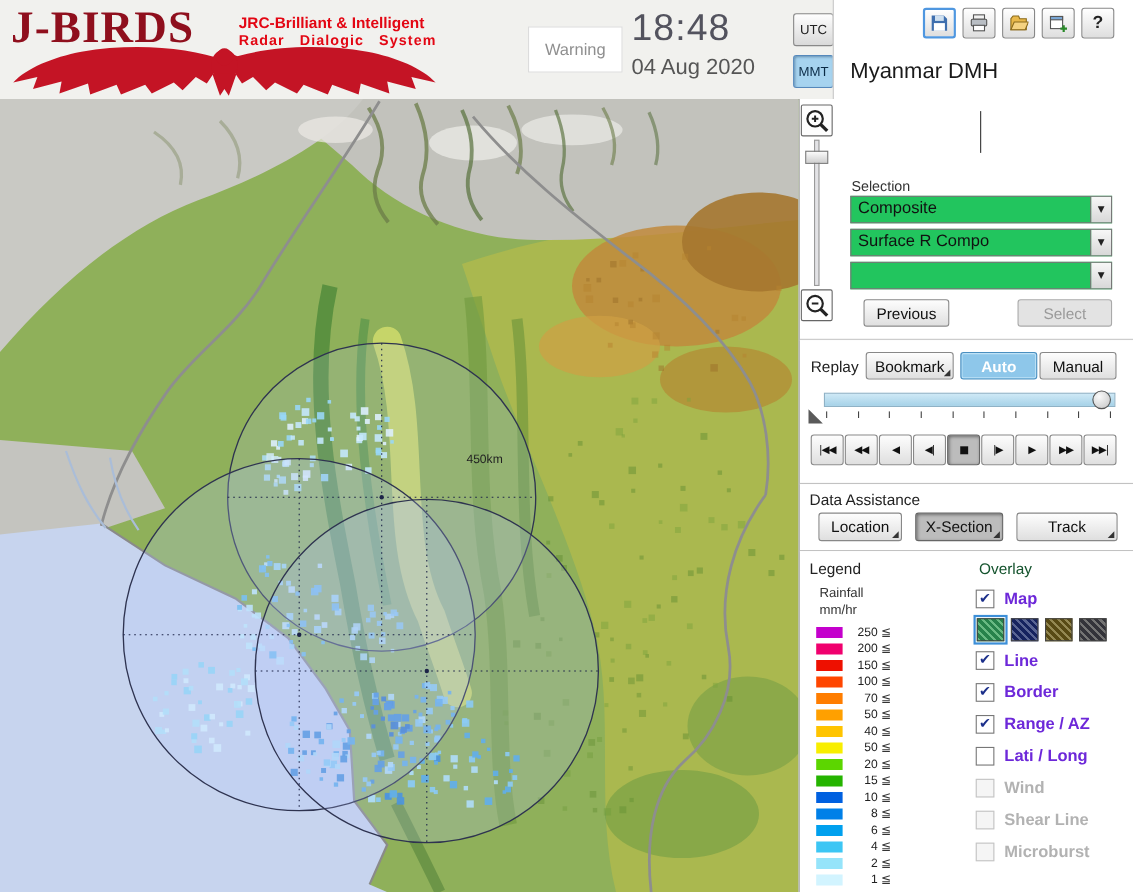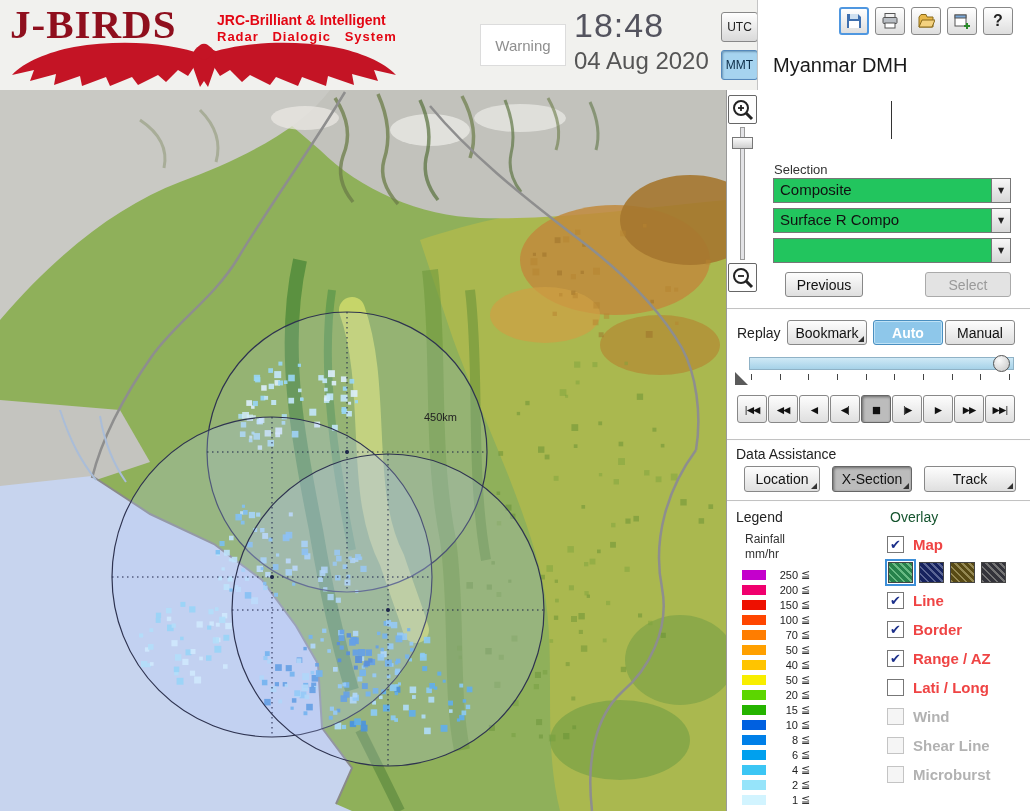--- a/index.html
+++ b/index.html
@@ -16,21 +16,21 @@
   .logo-tag1{position:absolute;left:213px;top:10px;font-size:14px;font-weight:bold;color:#e30613;}
   .logo-tag2{position:absolute;left:213px;top:27px;font-size:13px;font-weight:bold;color:#e30613;
              letter-spacing:1px;word-spacing:9px;}
   .eagle{position:absolute;left:0;top:37px;}
 
   .warning-box{position:absolute;left:480px;top:24px;width:84px;height:40px;background:#fff;
                border:1px solid #dcdcdc;display:flex;align-items:center;justify-content:center;
                font-size:15px;color:#8f8f8f;}
   .clock{position:absolute;left:574px;top:4px;width:150px;color:#53535e;}
   .clock-time{font-size:34px;letter-spacing:1px;line-height:42px;}
-  .clock-date{font-size:24px;line-height:30px;color:#555;}
+  .clock-date{font-size:20px;line-height:30px;color:#555;}
 
   .tz{position:absolute;left:721px;top:12px;width:37px;}
   .tz-btn{width:37px;height:30px;margin-bottom:8px;border:1px solid #888;border-radius:3px;
           background:linear-gradient(#fefefe,#d9d9d9);font-size:12px;display:flex;
           align-items:center;justify-content:center;color:#222;box-sizing:border-box;}
   .tz-btn.active{background:#a6d3ef;border-color:#5588bb;box-shadow:inset 1px 1px 2px rgba(0,40,80,.35);color:#0a2a45;}
 
   .header-right{position:absolute;left:757px;top:0;width:273px;height:90px;background:#fff;
                 border-left:1px solid #c4c4c4;}
   .toolbar{position:absolute;right:18px;top:7px;display:flex;gap:6px;}
@@ -123,21 +123,21 @@
   .lg-lte{font-size:11px;margin-left:3px;color:#333;font-family:"DejaVu Sans",sans-serif;}
 
   .overlay-area{position:absolute;left:158px;top:419px;right:2px;}
   .overlay-label{font-size:14px;color:#14532d;padding-left:5px;}
   .ov-rows{margin-top:5px;}
   .ov-row{height:29px;display:flex;align-items:center;gap:9px;padding-left:2px;}
   .ov-cb{width:17px;height:17px;border:1px solid #777;background:#fff;display:flex;
          align-items:center;justify-content:center;box-sizing:border-box;}
   .ov-check{visibility:hidden;font-size:13px;color:#1b2f8a;font-family:"DejaVu Sans",sans-serif;line-height:1;}
   .ov-row.checked .ov-check{visibility:visible;}
-  .ov-label{font-size:15px;font-weight:bold;color:#ef4444;white-space:nowrap;}
+  .ov-label{font-size:15px;font-weight:bold;color:#6d28d9;white-space:nowrap;}
   .ov-row.disabled .ov-label{color:#b2b2b2;}
   .ov-row.disabled .ov-cb{border-color:#c4c4c4;background:#f5f5f5;}
   .ov-swatches{height:27px;display:flex;align-items:center;gap:6px;padding-left:3px;}
   .ov-sw{width:25px;height:21px;border:1px solid #444;position:relative;box-sizing:border-box;}
   .ov-sw::after{content:"";position:absolute;inset:0;
        background:repeating-linear-gradient(45deg,rgba(255,255,255,.28) 0 2px,rgba(0,0,40,.18) 2px 5px);}
   .ov-sw.selected{outline:2px solid #3d8fd8;outline-offset:1px;}
 </style>
 </head>
 <body>

